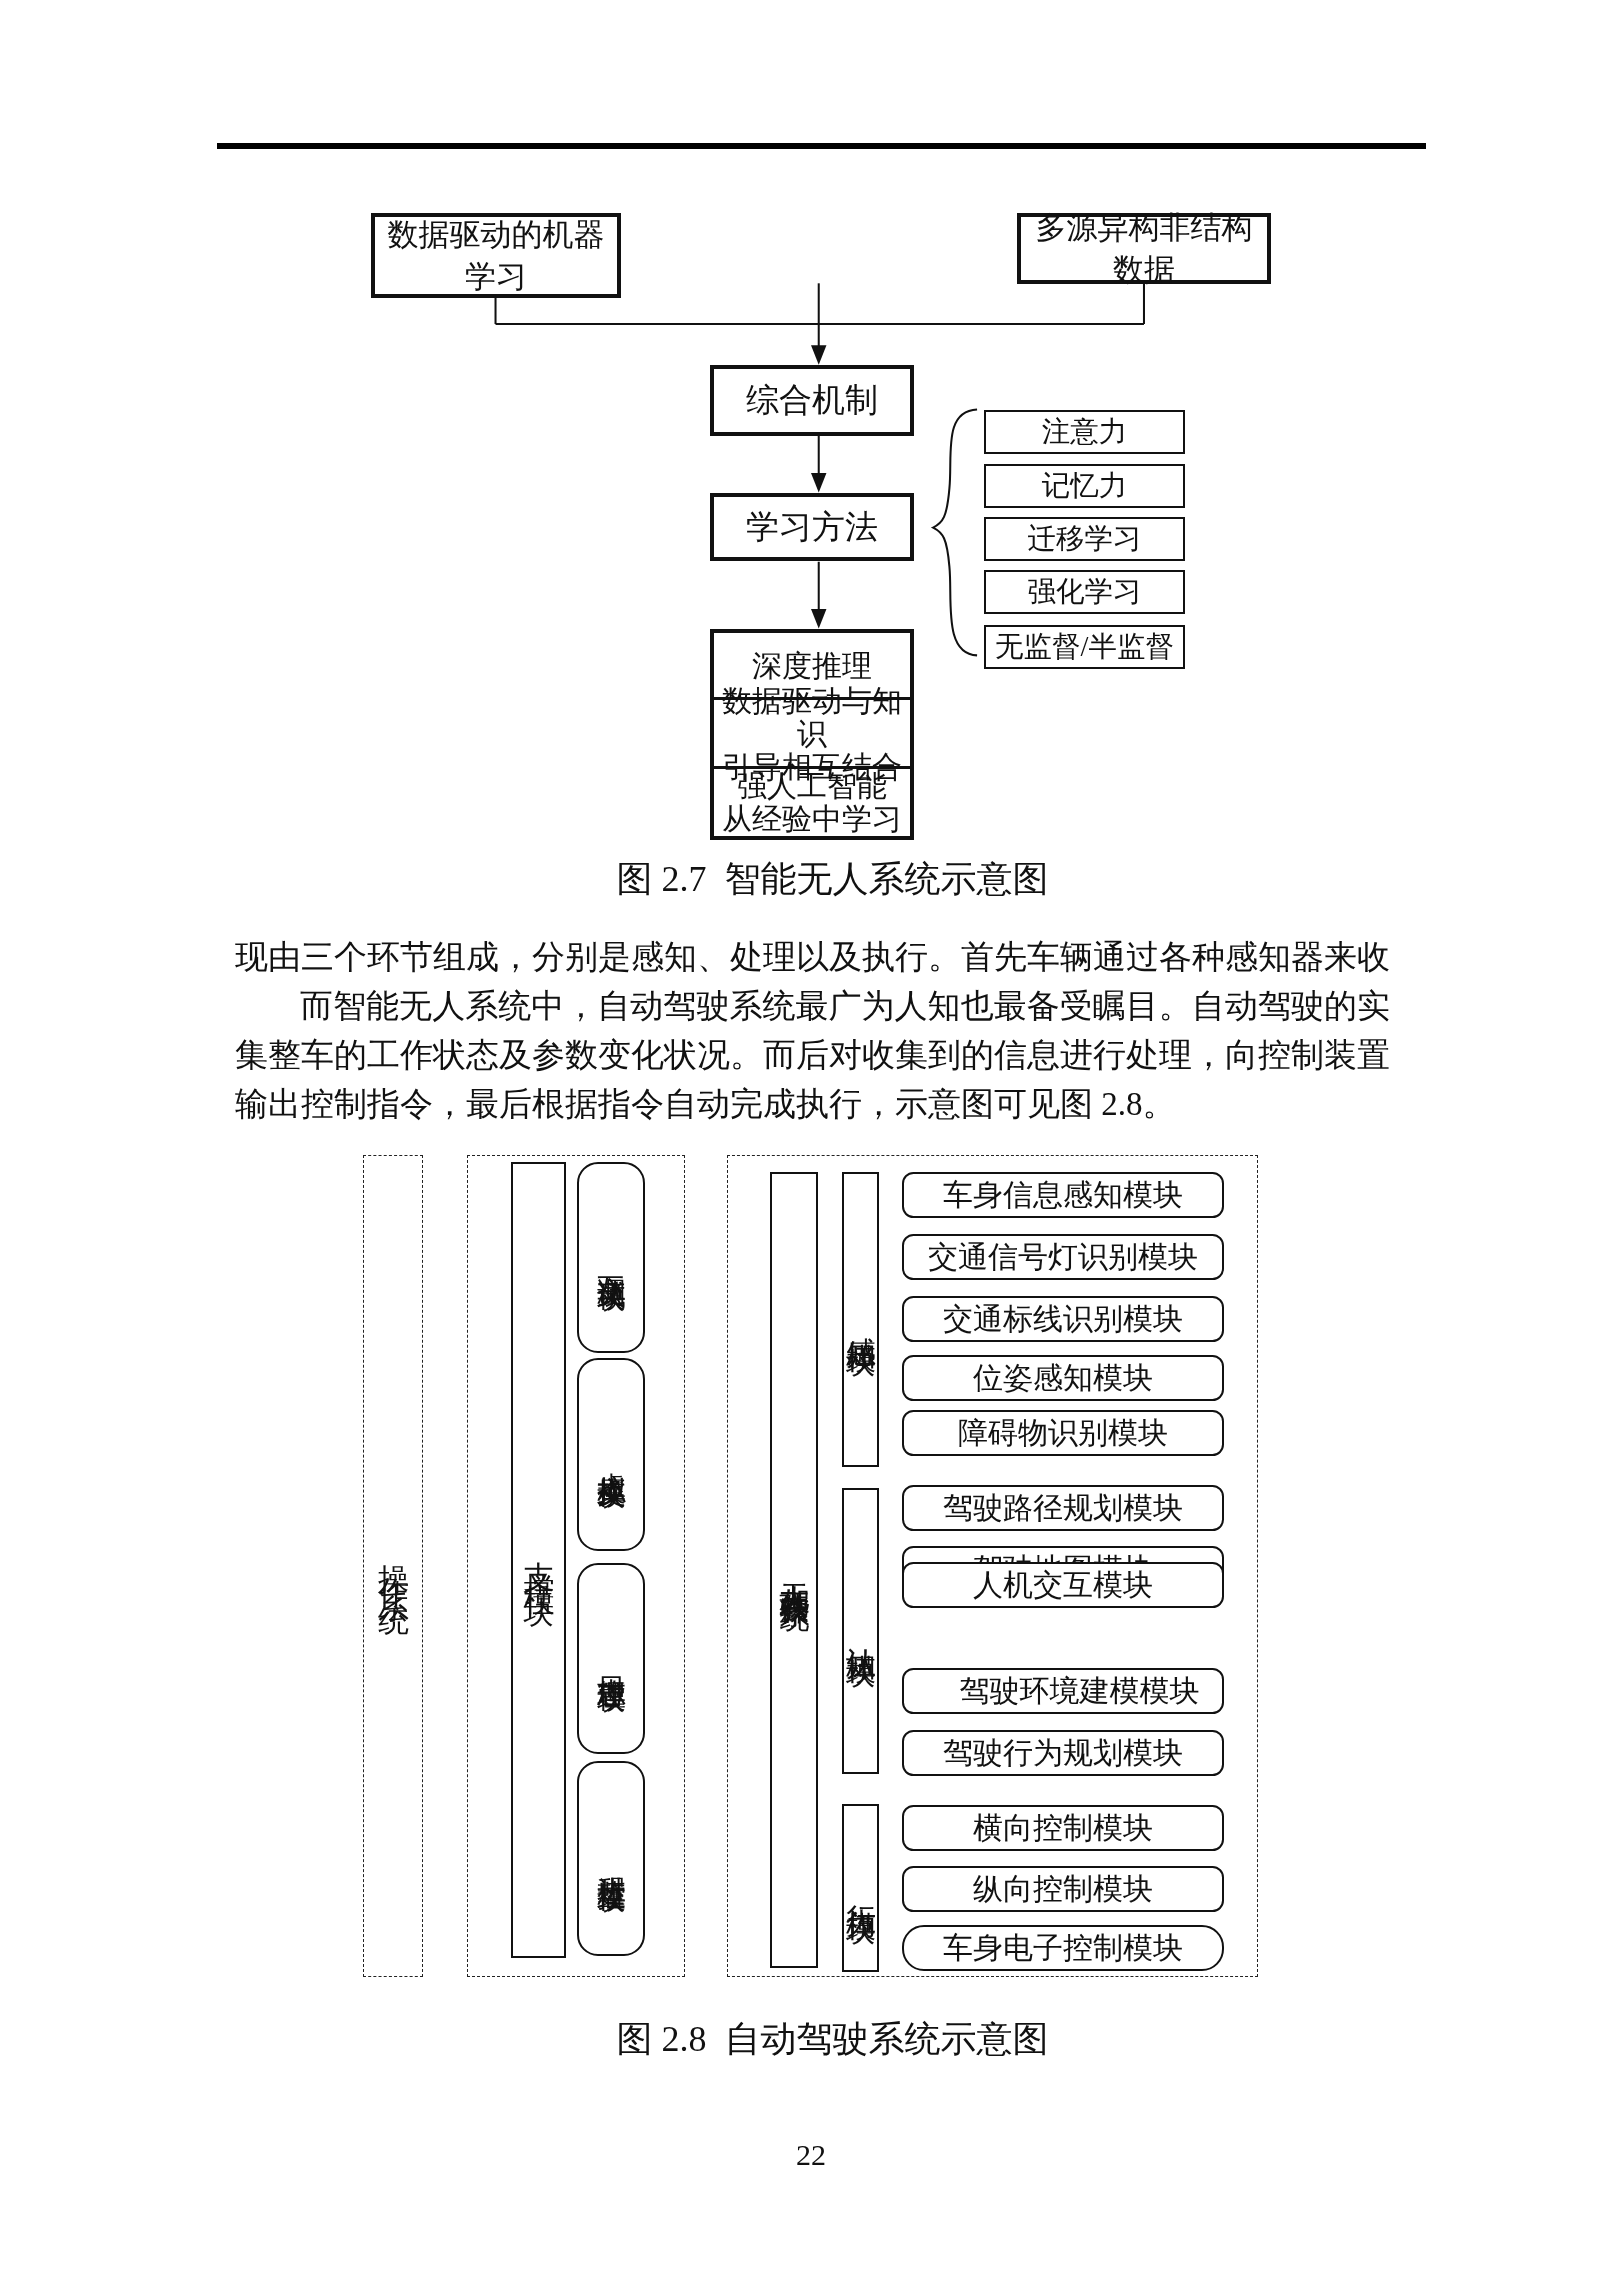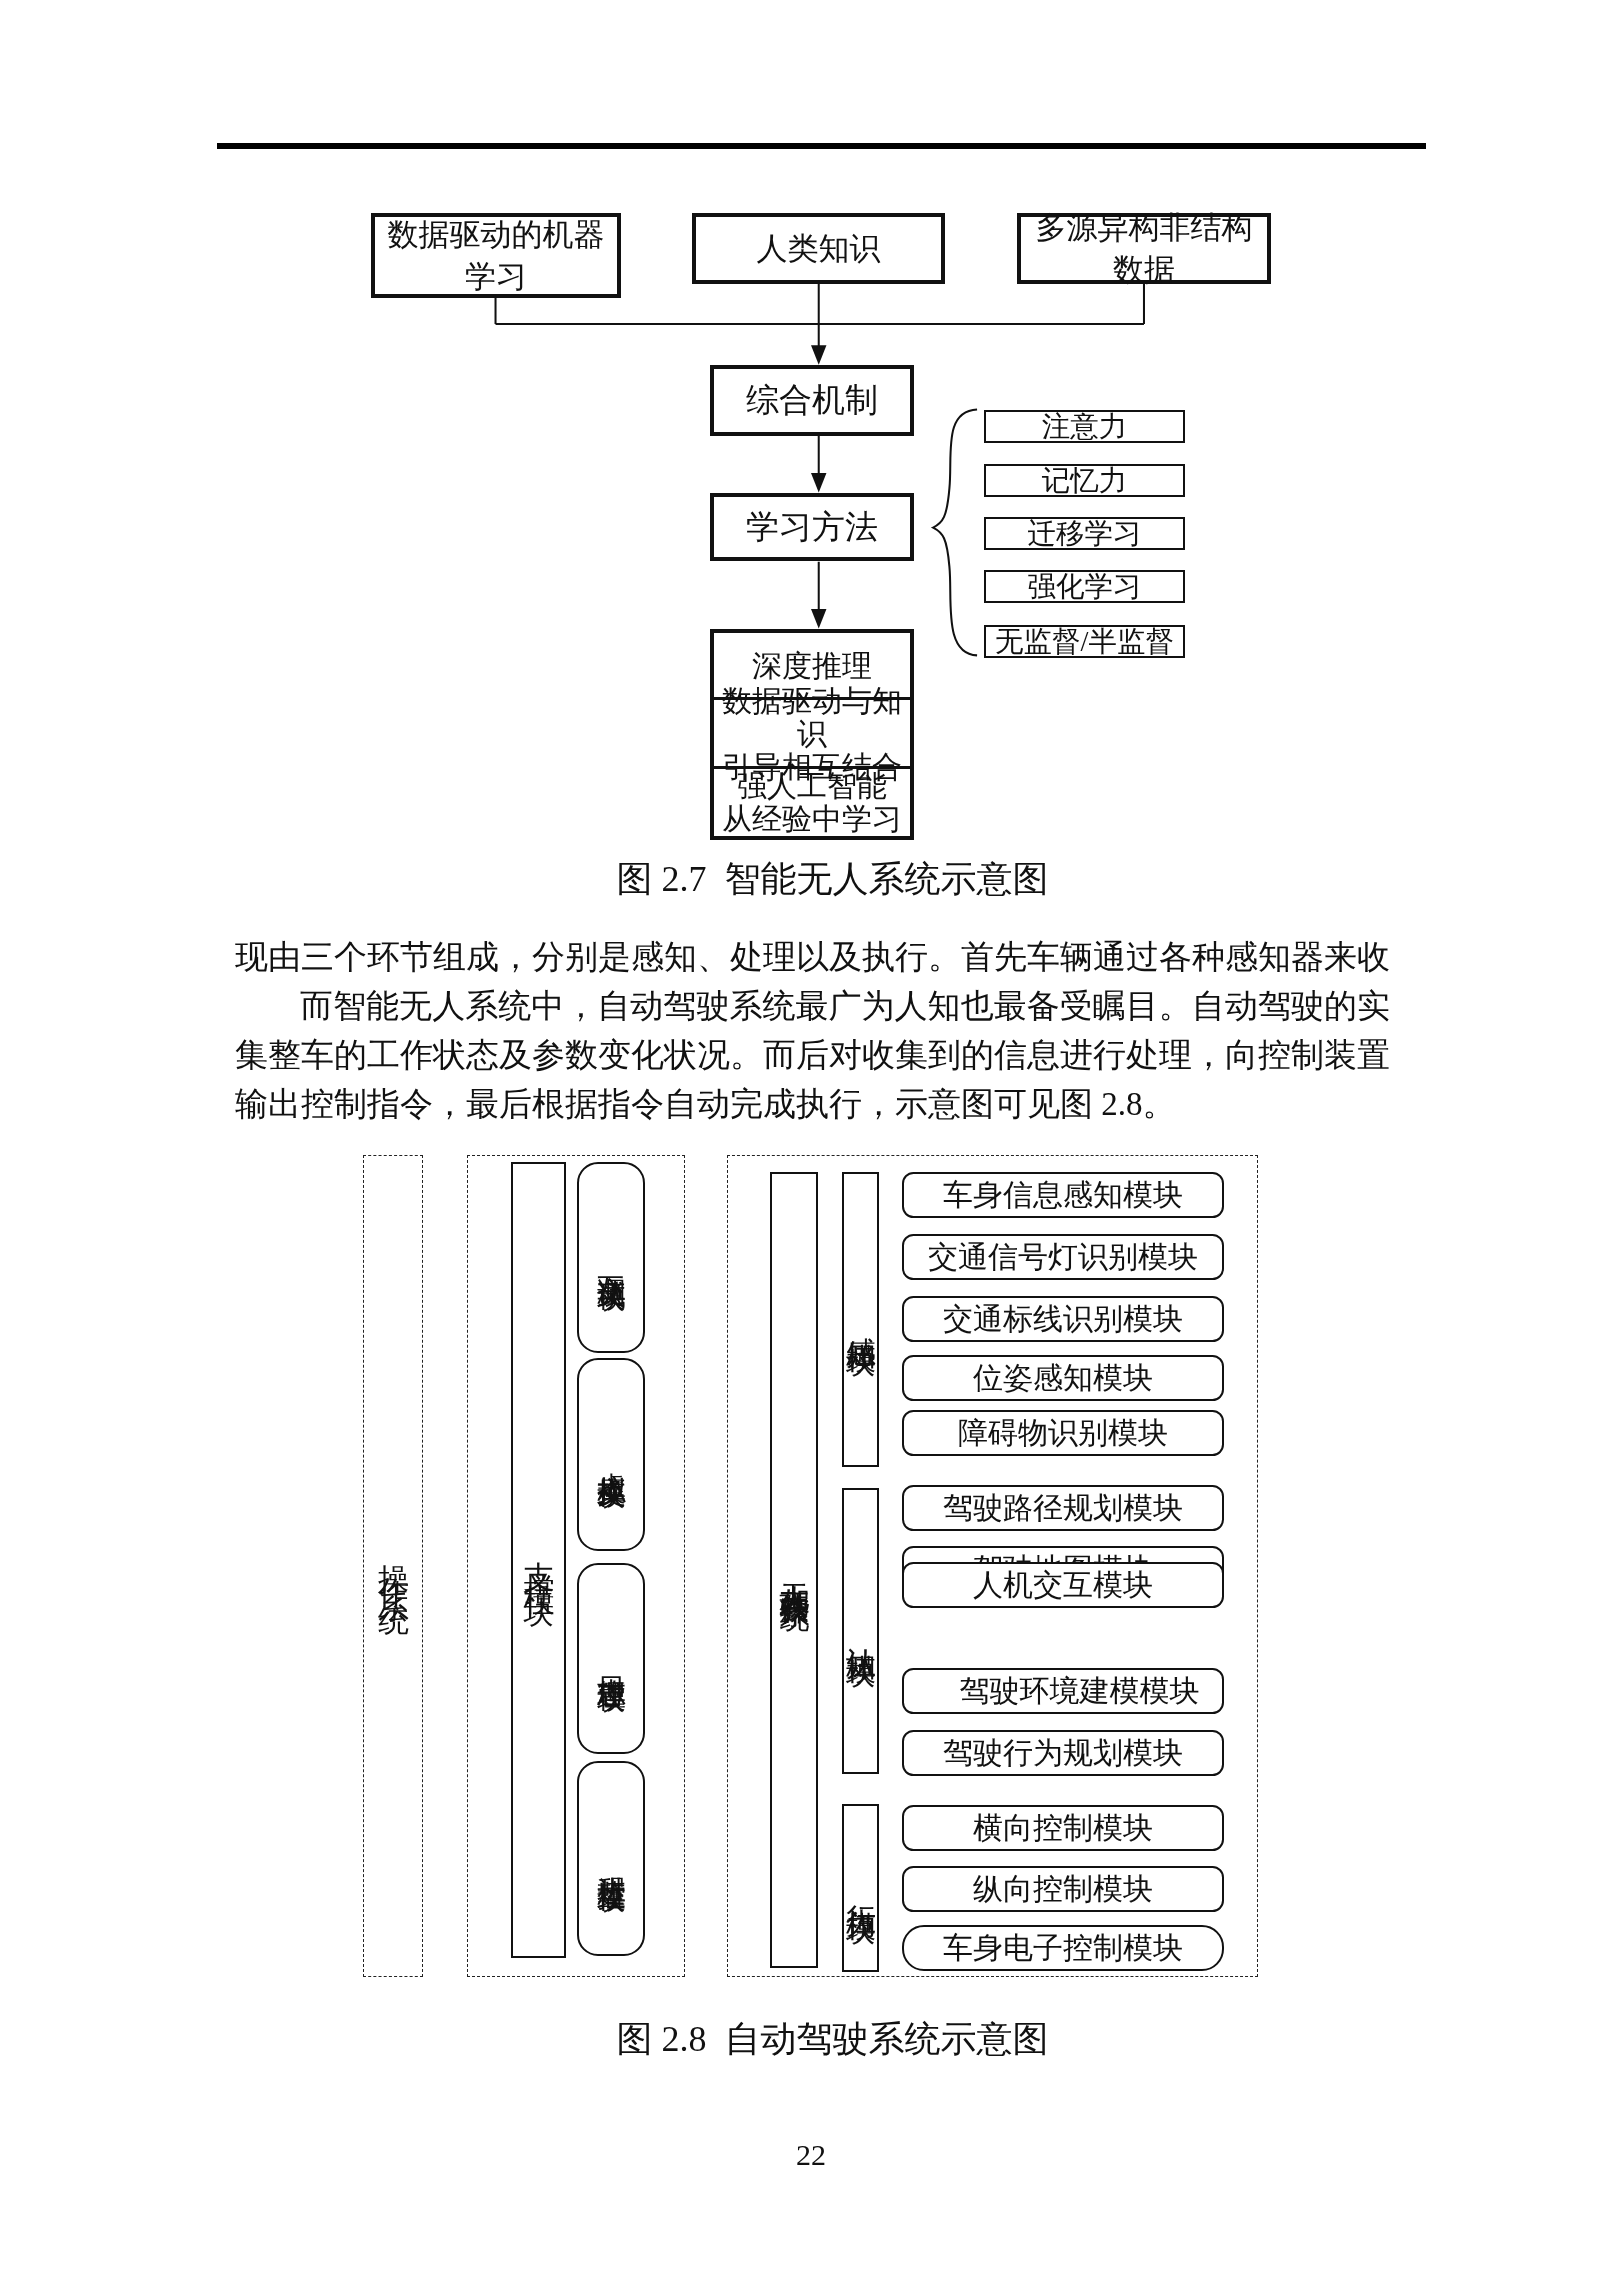--- a/index.html
+++ b/index.html
@@ -19,21 +19,21 @@
   #src2{left:692px;top:213px;width:253px;height:71px;}
   #src3{left:1017px;top:213px;width:254px;height:71px;}
   #mech{left:710px;top:365px;width:204px;height:71px;font-size:33px;}
   #method{left:710px;top:493px;width:204px;height:68px;font-size:33px;}
   #stack{left:710px;top:629px;width:204px;height:211px;border:4.1px solid #111;background:#fff;}
   .comp{display:flex;align-items:center;justify-content:center;font-size:30px;
         text-align:center;white-space:pre-line;line-height:33px;}
   #comp1{height:64px;}
   #comp2{height:69px;border-top:3.3px solid #111;}
   #comp3{height:69px;border-top:3.3px solid #111;}
-  .branch{left:984px;width:201px;height:33px;border:2.4px solid #111;background:#fff;
+  .branch{left:984px;width:201px;height:44px;border:2.4px solid #111;background:#fff;
           display:flex;align-items:center;justify-content:center;font-size:28.5px;}
   #br1{top:410px;} #br2{top:464px;} #br3{top:517px;} #br4{top:570px;} #br5{top:625px;}
   #fig27-lines{left:0;top:0;width:1622px;height:2295px;pointer-events:none;}
   
   .caption{left:0;top:0;width:1622px;text-align:center;font-size:36px;white-space:pre;padding-left:43px;}
   #cap27{top:855px;}
   #cap28{top:2015px;}
   #para{left:235px;top:933px;width:1155px;font-size:33px;line-height:49px;}
   .pline{width:100%;}
   .pjust{text-align:justify;text-align-last:justify;}
@@ -84,23 +84,20 @@
     <g fill="#111" stroke="none">
       <polygon points="1005.5,448 996,424 1015,424"></polygon>
       <polygon points="1005.5,605 996,581 1015,581"></polygon>
       <polygon points="1005.5,772 996,748 1015,748"></polygon>
     </g>
   </svg>
 
   <div class="abs fbox" id="src1">
     <span>数据驱动的机器学习</span>
   </div>
-  <div class="abs fbox" id="src2">
-    <span>人类知识</span>
-  </div>
   <div class="abs fbox" id="src3">
     <span>多源异构非结构数据</span>
   </div>
 
   <div class="abs fbox" id="mech">
     <span>综合机制</span>
   </div>
 
   <div class="abs fbox" id="method">
     <span>学习方法</span>

